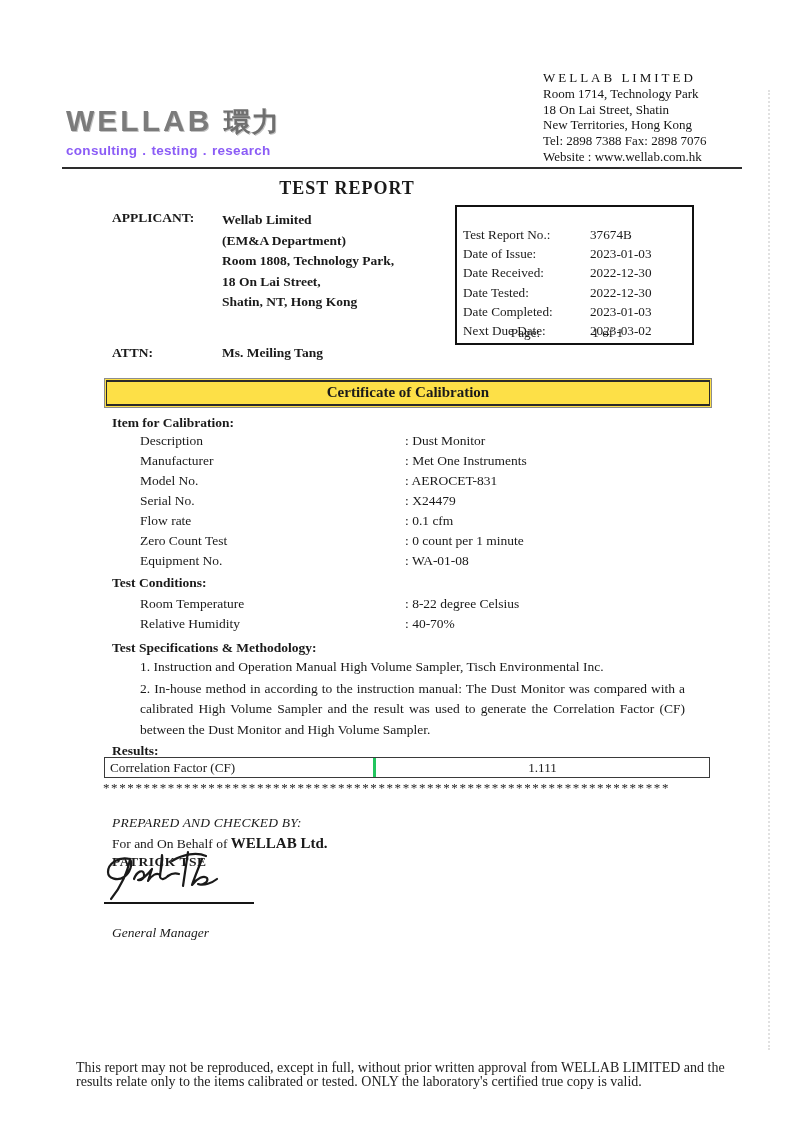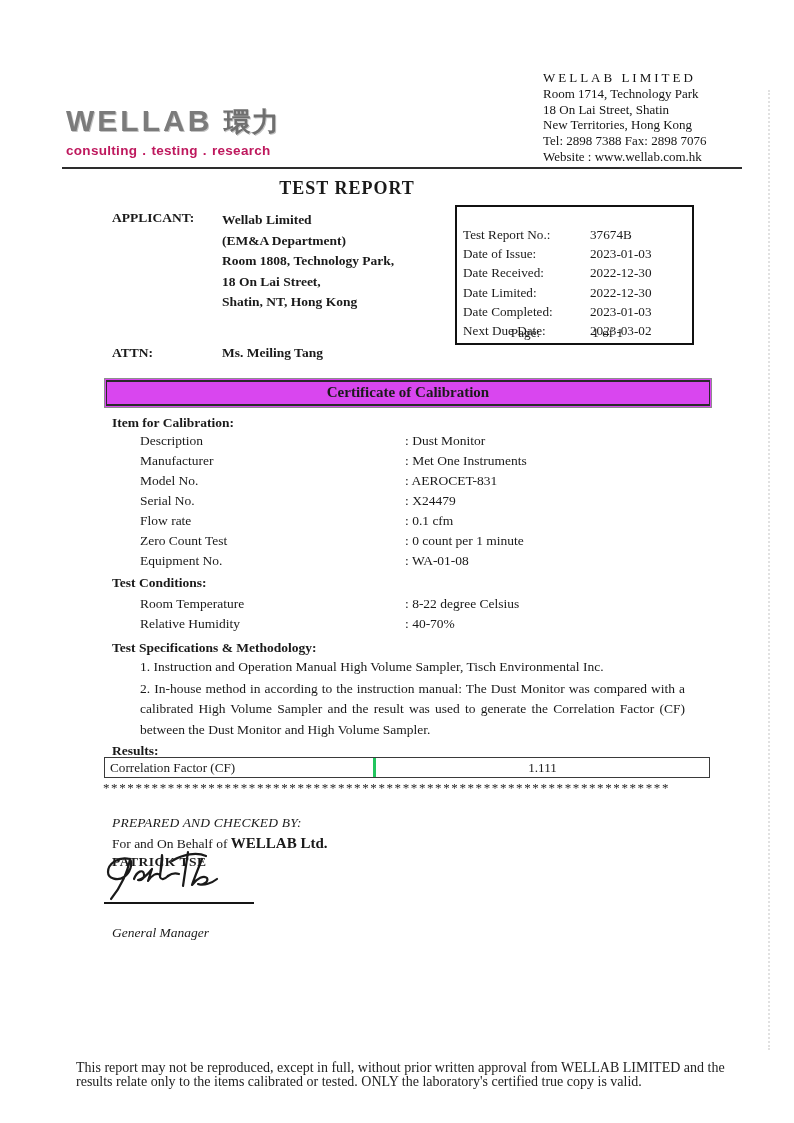--- a/index.html
+++ b/index.html
@@ -9,21 +9,21 @@
 
   
   .scan-artifact{left:768px;top:90px;height:960px;width:0;border-left:2px dotted rgba(70,70,70,0.16);}
 
   
   .logo{left:66px;top:104px;}
   .logo-text{font-family:"Liberation Sans",sans-serif;font-weight:bold;font-size:30px;
              color:#7b7b7b;letter-spacing:3px;text-shadow:1px 1px 0 rgba(120,120,120,.45);}
   .logo-text .cjk{font-size:27px;letter-spacing:1px;color:#6f6f6f;}
   .logo-tagline{font-family:"Liberation Sans",sans-serif;font-weight:bold;font-size:13.5px;
-                color:#be185d;margin-top:3px;letter-spacing:0.3px;word-spacing:1px;}
+                color:#8b5cf6;margin-top:3px;letter-spacing:0.3px;word-spacing:1px;}
 
   
   .letterhead{left:543px;top:70px;width:215px;font-size:13px;line-height:15.8px;color:#141414;}
   .lh-company{letter-spacing:3px;}
 
   .rule{left:62px;top:167px;width:680px;height:2px;background:#2d2d2d;}
 
   .title{left:0;top:178px;width:694px;text-align:center;font-size:18px;font-weight:bold;
          letter-spacing:1px;margin:0;}
 
@@ -34,21 +34,21 @@
   .info-row{display:flex;height:19.2px;line-height:19.2px;}
   .info-label{width:127px;}
   .info-value{flex:1;}
 
   .page-row{left:462px;top:325px;font-size:13.2px;}
   .page-row .info-label{display:inline-block;width:127px;text-align:center;}
 
   .attn-label{left:112px;top:345px;font-weight:bold;font-size:13.5px;}
   .attn-value{left:222px;top:345px;font-weight:bold;font-size:13.5px;}
 
-  .cert-box{left:104px;top:378px;width:604px;border:1px solid #8d8d8d;padding:1px;background:#d946ef;}
+  .cert-box{left:104px;top:378px;width:604px;border:1px solid #8d8d8d;padding:1px;background:#fde047;}
   .cert-inner{border:1px solid #2a2a2a;border-top-width:2px;border-bottom-width:2px;
               text-align:center;font-weight:bold;font-size:15px;padding:2px 0 3px;}
 
   .sec-heading{font-weight:bold;font-size:13.5px;}
   .h-item{left:112px;top:415px;}
   .kv-item{left:140px;top:431px;font-size:13.5px;line-height:20px;}
   .kv-row .kv-label{display:inline-block;width:265px;}
 
   .h-cond{left:112px;top:575px;}
   .kv-cond{left:140px;top:594px;font-size:13.5px;line-height:20px;}
@@ -120,21 +120,21 @@
     </div>
     <div class="info-row">
       <span class="info-label">Date of Issue:</span>
       <span class="info-value">2023-01-03</span>
     </div>
     <div class="info-row">
       <span class="info-label">Date Received:</span>
       <span class="info-value">2022-12-30</span>
     </div>
     <div class="info-row">
-      <span class="info-label">Date Limited:</span>
+      <span class="info-label">Date Tested:</span>
       <span class="info-value">2022-12-30</span>
     </div>
     <div class="info-row">
       <span class="info-label">Date Completed:</span>
       <span class="info-value">2023-01-03</span>
     </div>
     <div class="info-row">
       <span class="info-label">Next Due Date:</span>
       <span class="info-value">2023-03-02</span>
     </div>

